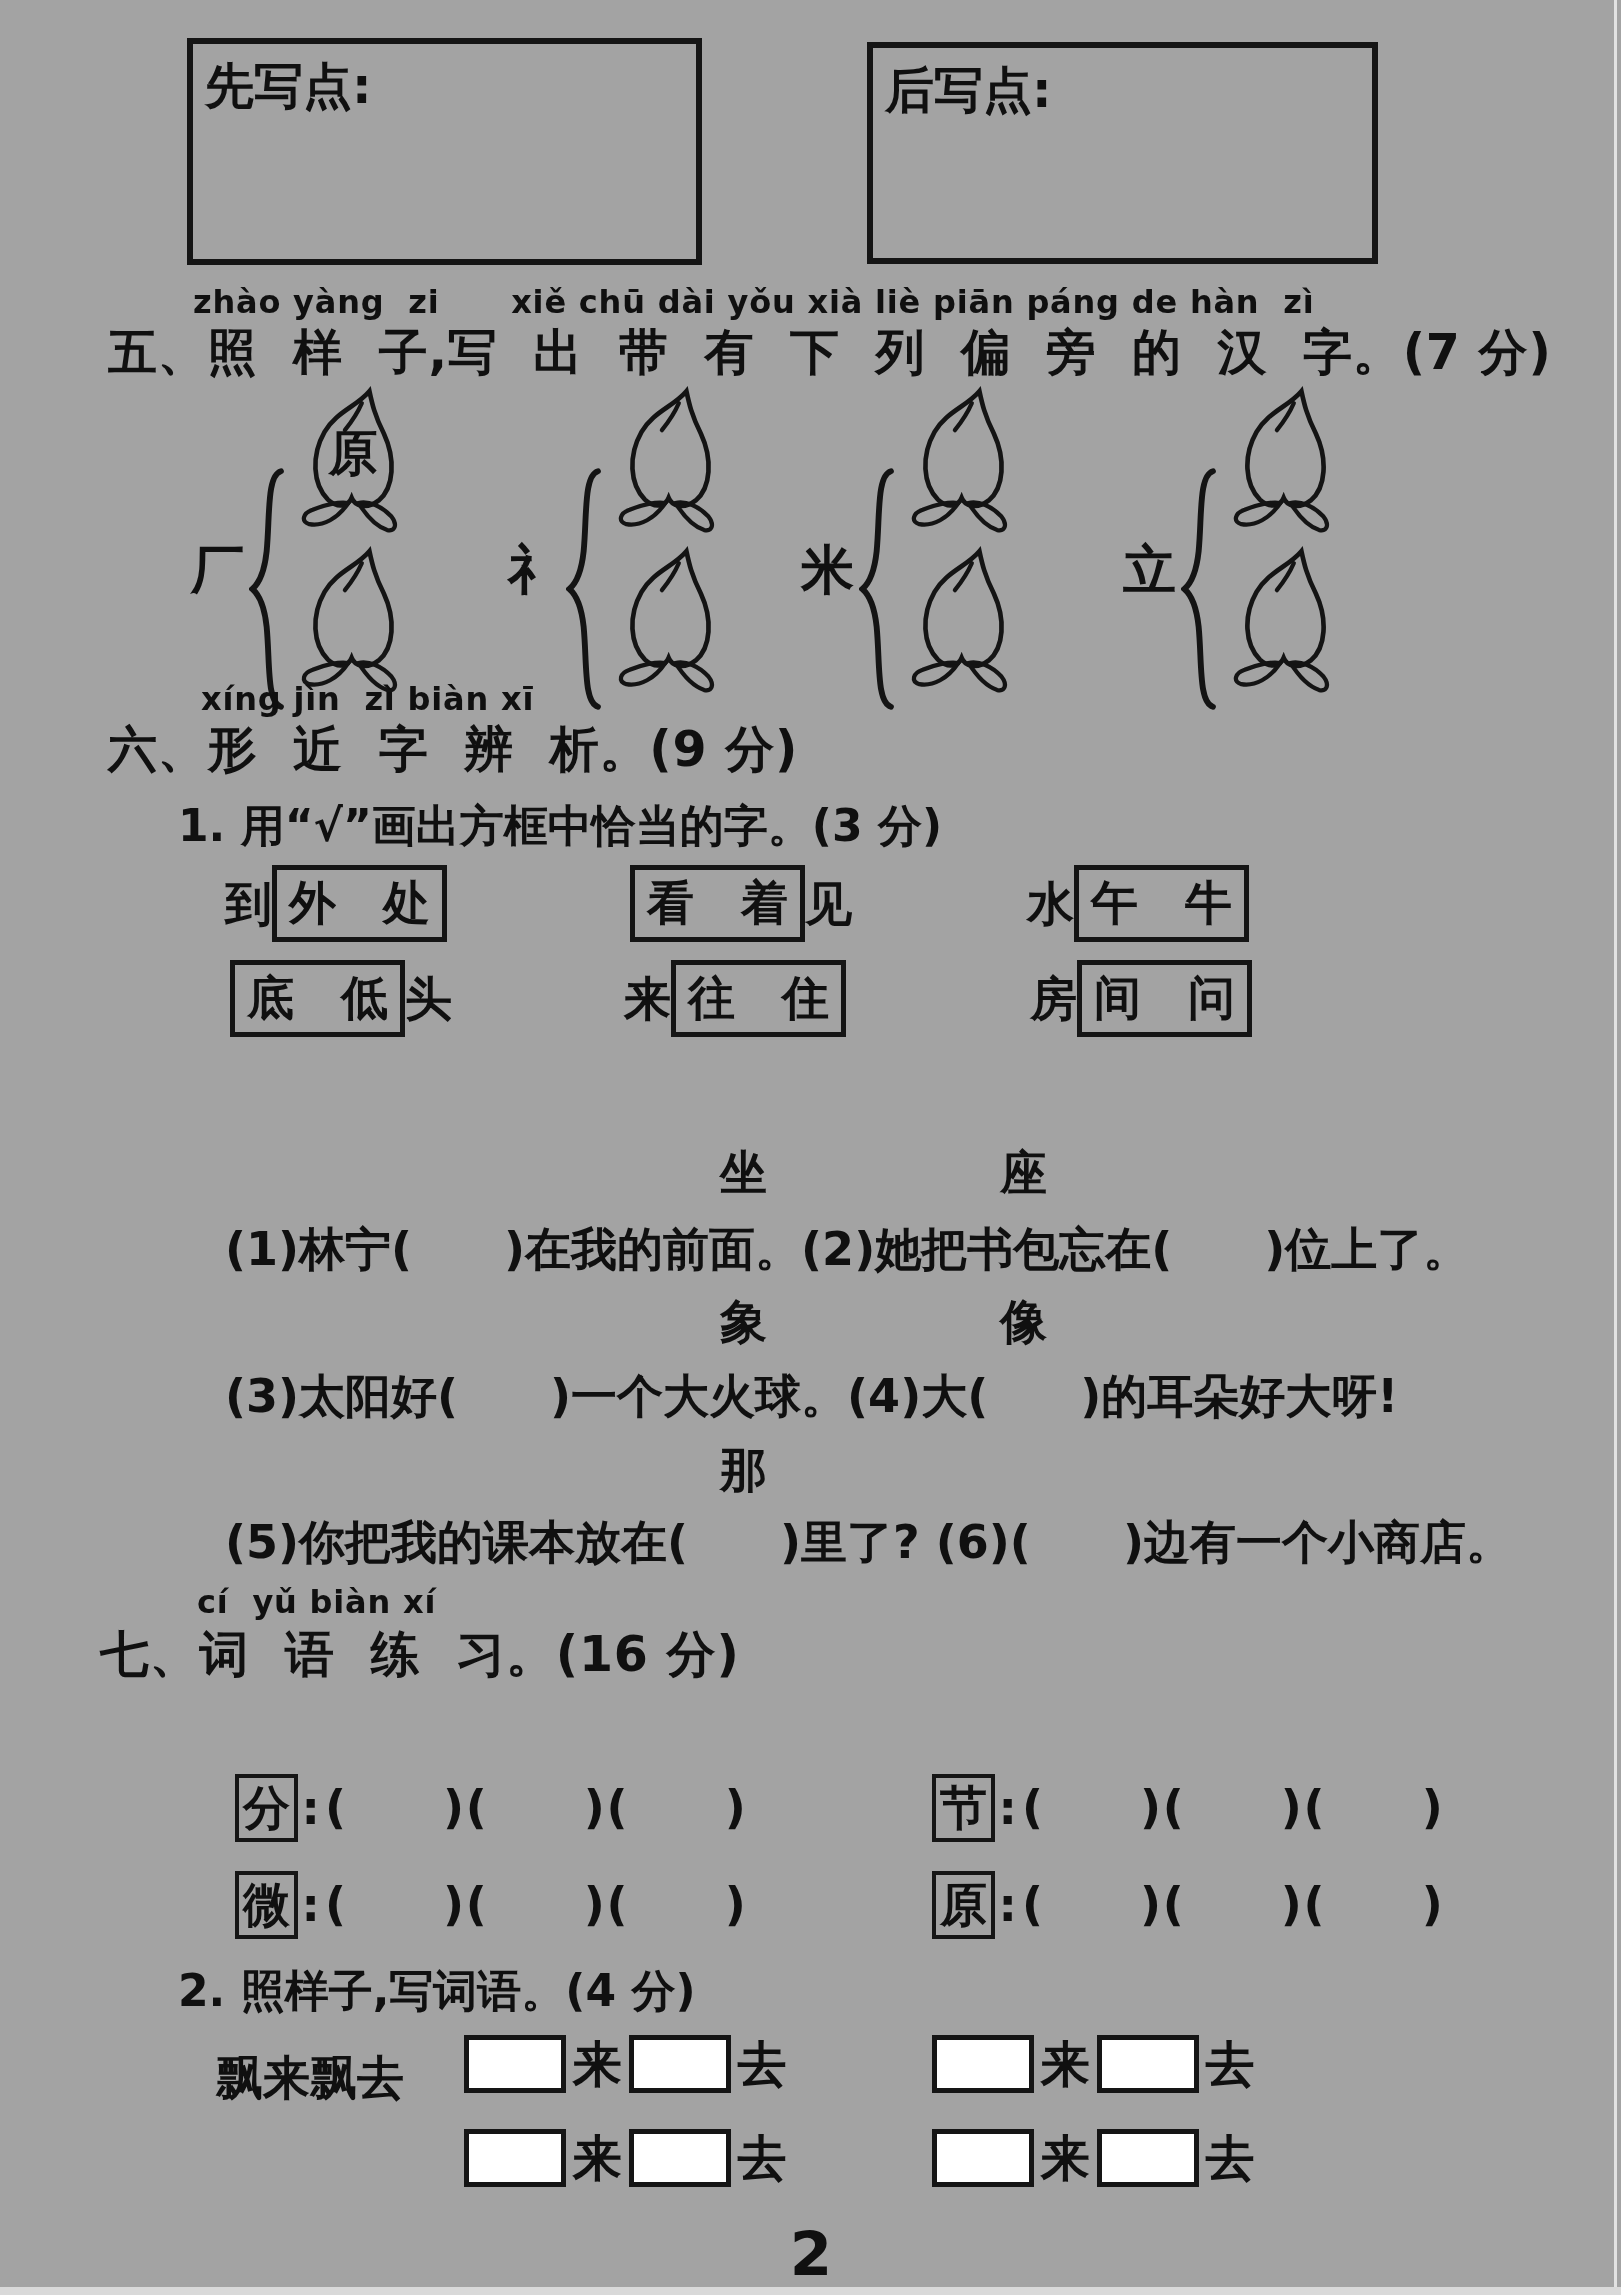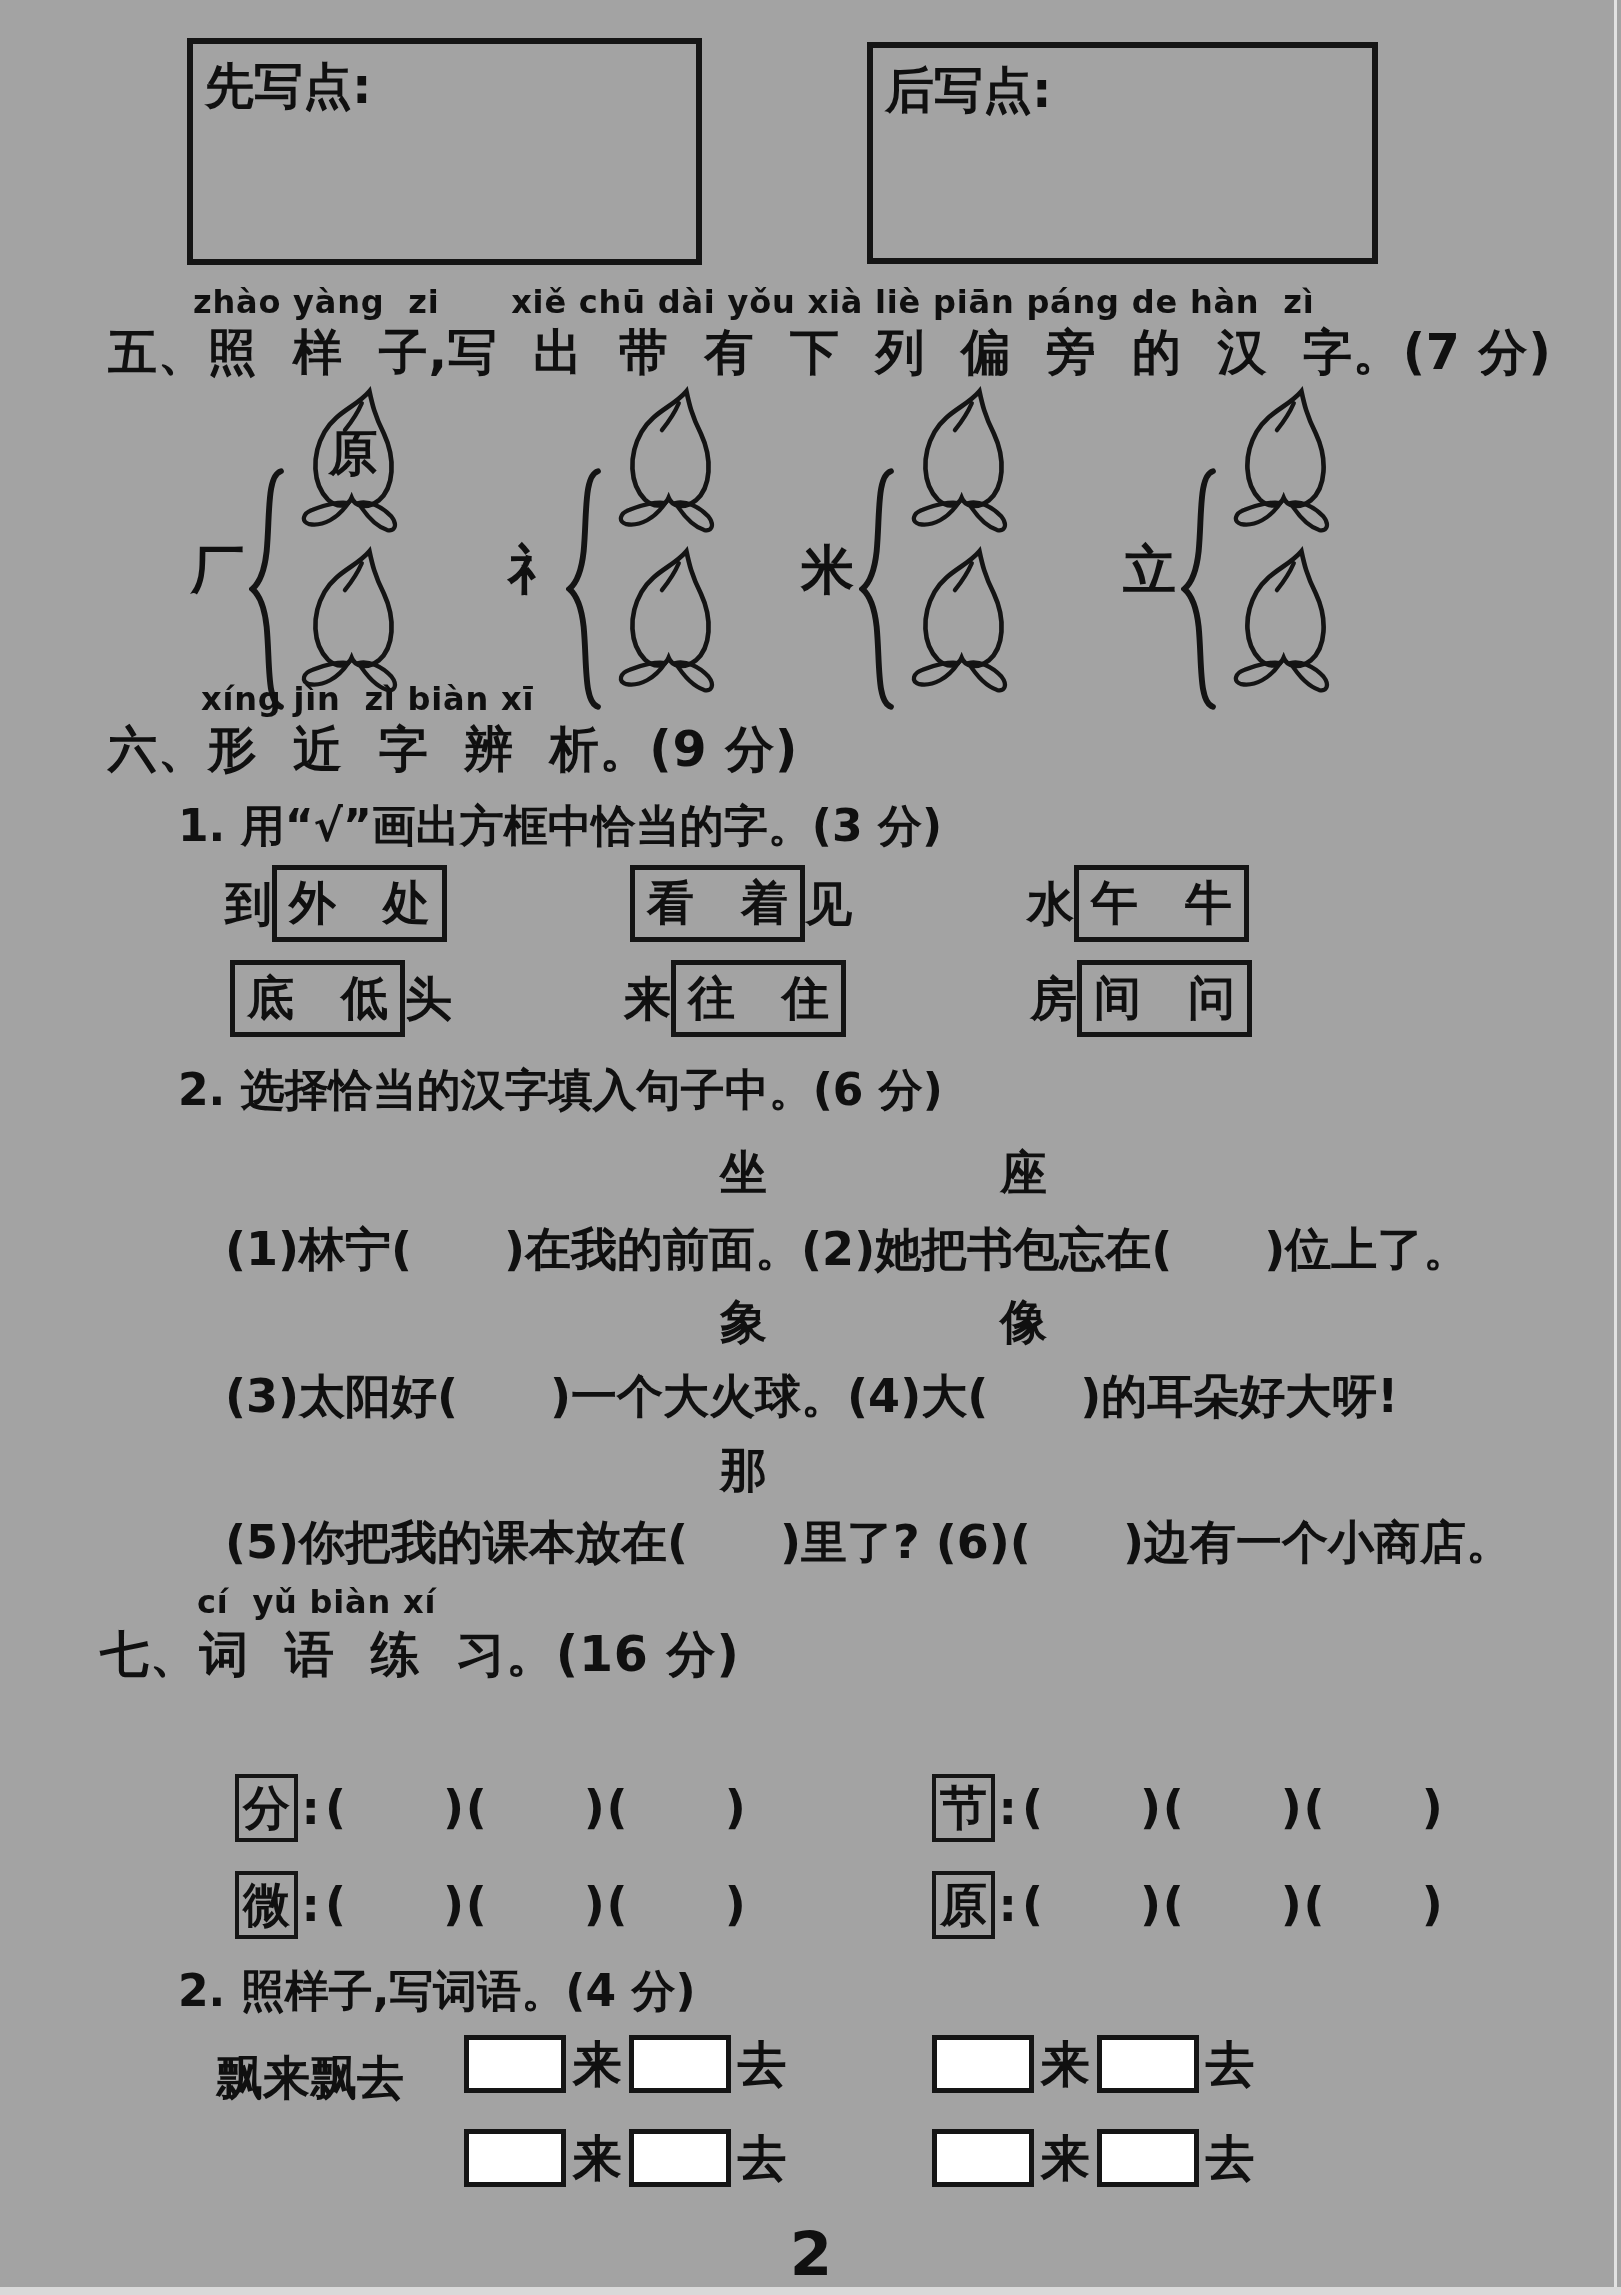--- a/index.html
+++ b/index.html
@@ -189,21 +189,20 @@
     <span class="ch">来</span>
     <span class="cbox">往　住</span>
     <span class="ch"></span>
   </div>
   <div class="citem abs" style="left:1030px;top:963px;">
     <span class="ch">房</span>
     <span class="cbox">间　问</span>
     <span class="ch"></span>
   </div>
 
-  <div class="sub-title abs" style="left:178px;top:1061px;">2. 选择恰当的汉字填入句子中。(6 分)</div>
 
   <span class="opt abs" style="left:720px;top:1142px;">坐</span>
   <span class="opt abs" style="left:1000px;top:1142px;">座</span>
   <div class="sentence abs" style="left:225px;top:1219px;">(1)林宁(　　)在我的前面。(2)她把书包忘在(　　)位上了。</div>
 
   <span class="opt abs" style="left:720px;top:1291px;">象</span>
   <span class="opt abs" style="left:1000px;top:1291px;">像</span>
   <div class="sentence abs" style="left:225px;top:1366px;">(3)太阳好(　　)一个大火球。(4)大(　　)的耳朵好大呀!</div>
 
   <span class="opt abs" style="left:720px;top:1439px;">那</span>

